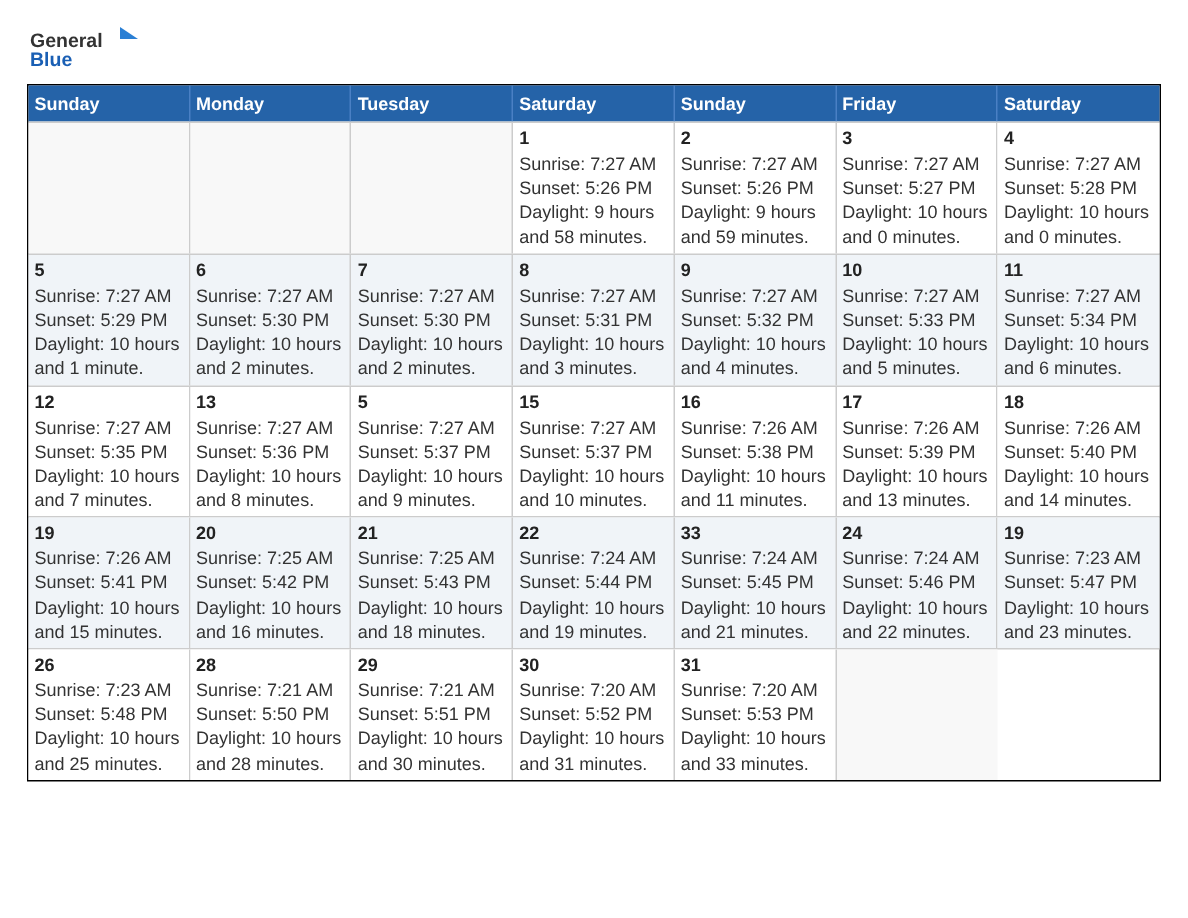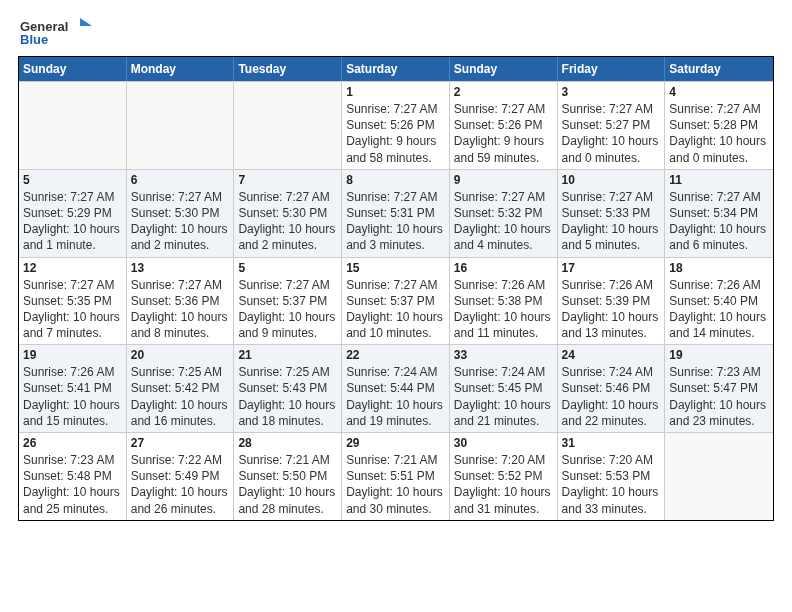--- a/index.html
+++ b/index.html
@@ -287,26 +287,20 @@
         </div>
       </div>
       <div class="calendar-row">
         <div class="calendar-cell">
           <div class="date-num">26</div>
           <div class="cell-text" style="white-space: pre-line;">Sunrise: 7:23 AM
 Sunset: 5:48 PM
 Daylight: 10 hours and 25 minutes.</div>
         </div>
         <div class="calendar-cell">
-          <div class="date-num">27</div>
-          <div class="cell-text" style="white-space: pre-line;">Sunrise: 7:22 AM
-Sunset: 5:49 PM
-Daylight: 10 hours and 26 minutes.</div>
-        </div>
-        <div class="calendar-cell">
           <div class="date-num">28</div>
           <div class="cell-text" style="white-space: pre-line;">Sunrise: 7:21 AM
 Sunset: 5:50 PM
 Daylight: 10 hours and 28 minutes.</div>
         </div>
         <div class="calendar-cell">
           <div class="date-num">29</div>
           <div class="cell-text" style="white-space: pre-line;">Sunrise: 7:21 AM
 Sunset: 5:51 PM
 Daylight: 10 hours and 30 minutes.</div>

